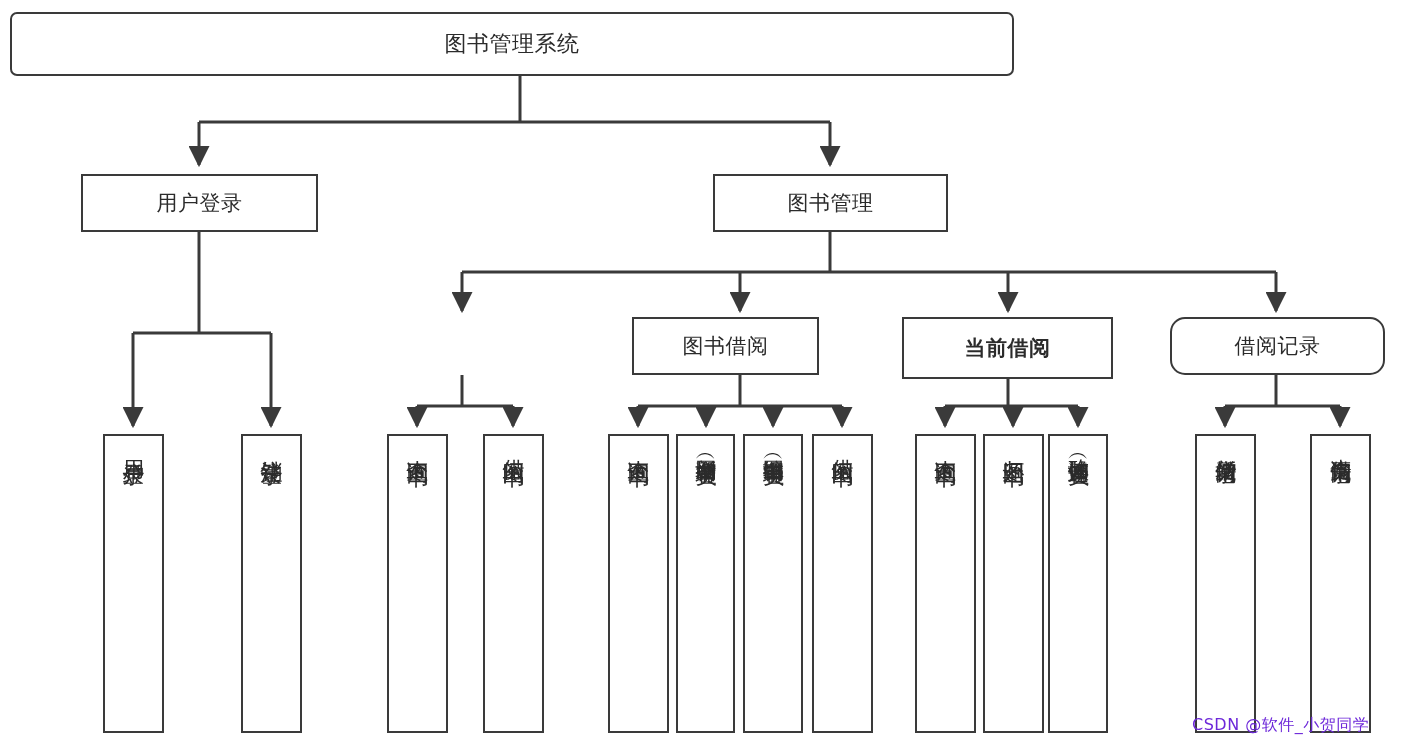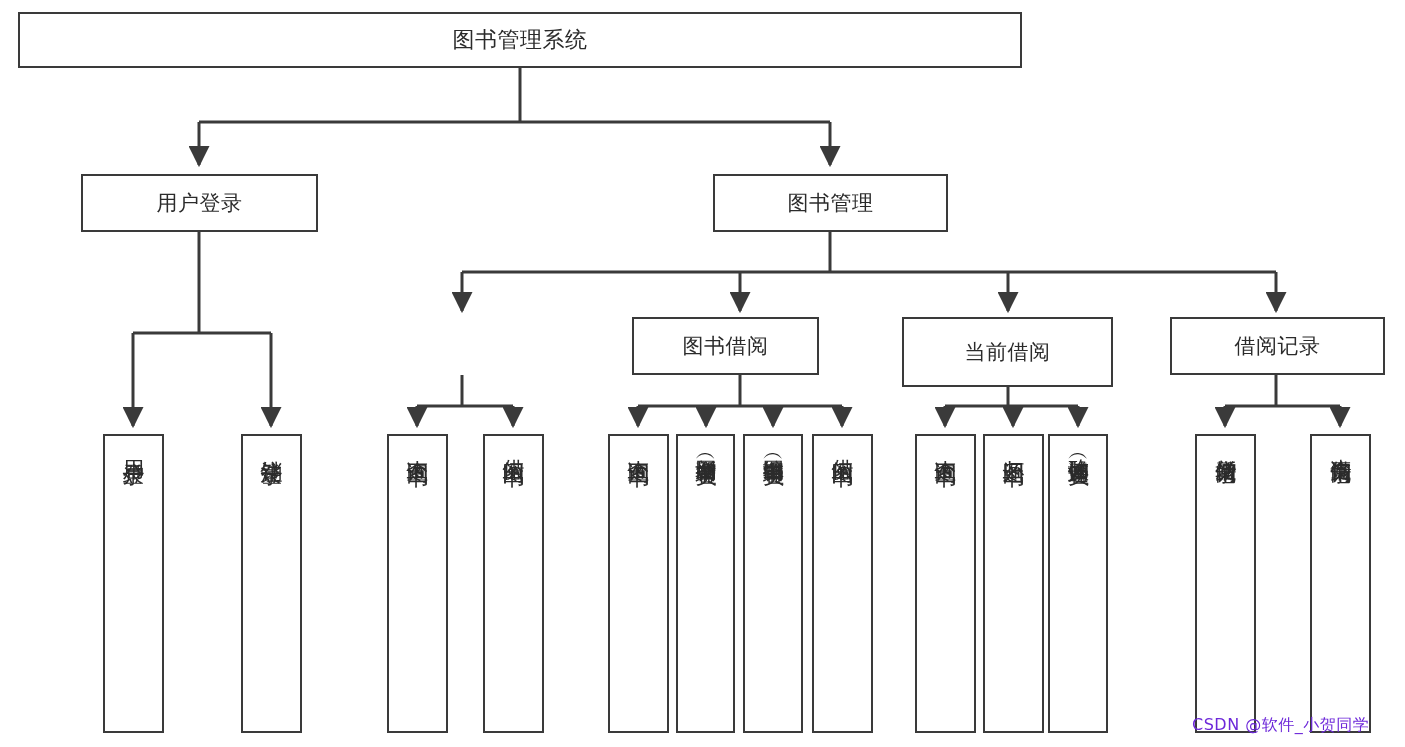--- a/index.html
+++ b/index.html
@@ -126,38 +126,38 @@
       <path d="M 1013 406 L 1013 426" marker-end="url(#arrow)"></path>
       <path d="M 1078 406 L 1078 426" marker-end="url(#arrow)"></path>
 
       <path d="M 1276 375 L 1276 406"></path>
       <path d="M 1225 406 L 1340 406"></path>
       <path d="M 1225 406 L 1225 426" marker-end="url(#arrow)"></path>
       <path d="M 1340 406 L 1340 426" marker-end="url(#arrow)"></path>
     </g>
   </svg>
 
-  <div class="node h root" style="left:18px; top:12px; width:1004px; height:56px;">
+  <div class="node h root" style="left:10px; top:12px; width:1004px; height:64px;border-radius:7px;">
     <span class="lbl">图书管理系统</span>
   </div>
 
   <div class="node h" style="left:81px; top:174px; width:237px; height:58px;">
     <span class="lbl">用户登录</span>
   </div>
   <div class="node h" style="left:713px; top:174px; width:235px; height:58px;">
     <span class="lbl">图书管理</span>
   </div>
 
   <div class="node h" style="left:632px; top:317px; width:187px; height:58px;">
     <span class="lbl">图书借阅</span>
   </div>
-  <div class="node h" style="left:902px; top:317px; width:211px; height:70px;">
+  <div class="node h" style="left:902px; top:317px; width:211px; height:62px;font-weight:bold;">
     <span class="lbl">当前借阅</span>
   </div>
-  <div class="node h" style="left:1170px; top:317px; width:215px; height:58px;">
+  <div class="node h" style="left:1170px; top:317px; width:215px; height:58px;border-radius:15px;">
     <span class="lbl">借阅记录</span>
   </div>
 
   <div class="node v" style="left:103px; top:434px; width:61px; height:299px;">
     <span class="lbl">用户登录</span>
   </div>
   <div class="node v" style="left:241px; top:434px; width:61px; height:299px;">
     <span class="lbl">注销登录</span>
   </div>
 

